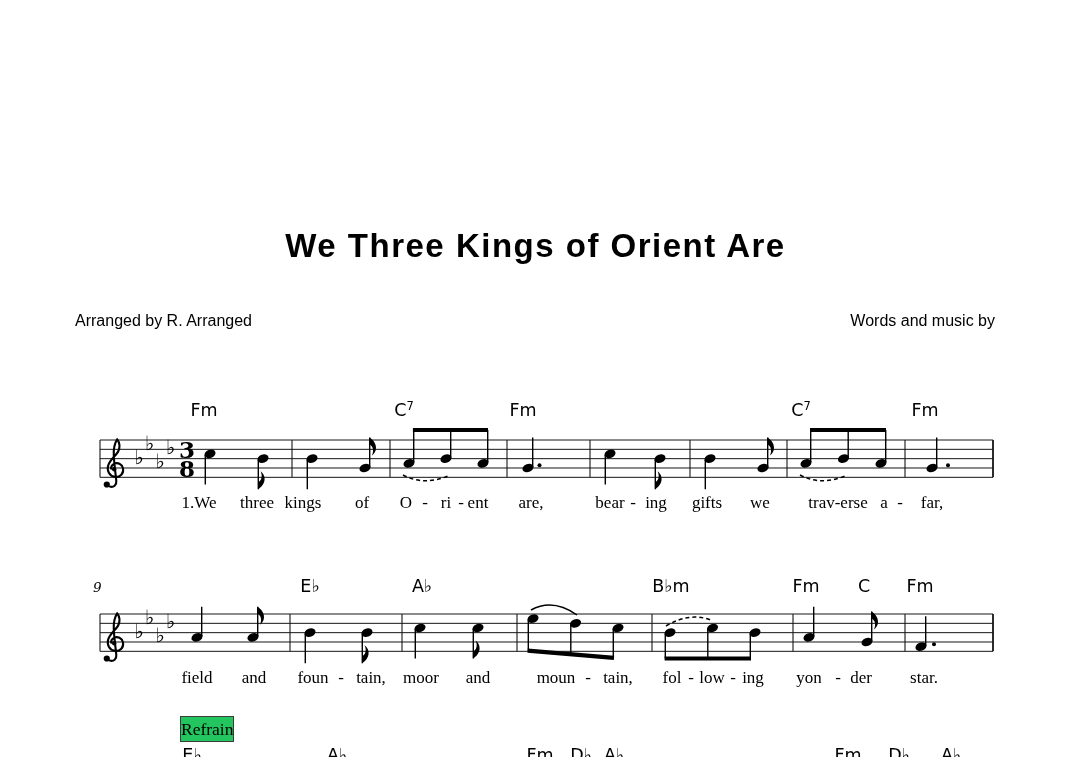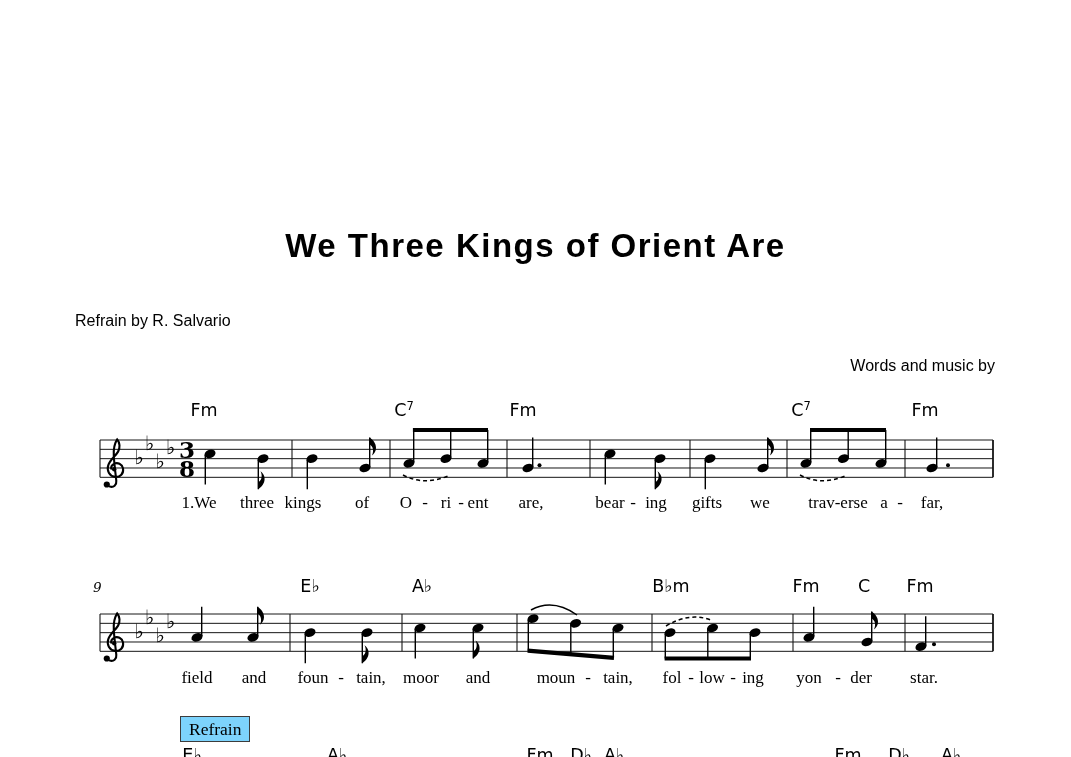--- a/index.html
+++ b/index.html
@@ -1,32 +1,32 @@
 <!DOCTYPE html>
 <html><head>
 <meta charset="utf-8">
 <style>
   html,body{margin:0;padding:0;background:#fff;}
   .page{position:relative;width:1071px;height:757px;background:#ffffff;overflow:hidden;
         font-family:"Liberation Sans",sans-serif;color:#000;}
   .title{position:absolute;left:0;top:227px;width:100%;text-align:center;
          font-size:33px;font-weight:bold;letter-spacing:1.5px;}
   .credit-left{position:absolute;left:75px;top:310px;font-size:16px;line-height:21px;}
-  .credit-right{position:absolute;right:76px;top:310px;font-size:16px;line-height:21.5px;text-align:right;margin-top:45px;}
+  .credit-right{position:absolute;right:76px;top:310px;font-size:16px;line-height:21.5px;text-align:right;}
   .refrain{position:absolute;left:180px;top:716px;border:1.2px solid #3c3c3c;
-           padding:0 8px;height:24px;line-height:24px;
-           font-family:"Liberation Serif",serif;font-size:17.5px;background:#7dd3fc;}
+           padding:0 0;height:24px;line-height:24px;
+           font-family:"Liberation Serif",serif;font-size:17.5px;background:#22c55e;}
   svg.score{position:absolute;left:0;top:0;}
 </style>
 </head>
 <body>
 
 <div class="page">
   <div class="title">We Three Kings of Orient Are</div>
-  <div class="credit-left">Refrain by R. Salvario</div>
+  <div class="credit-left">Arranged by R. Arranged</div>
   <div class="credit-right">
     <div>Words and music by</div>
   </div>
   <svg class="score" id="score-svg" width="1071" height="757" viewBox="0 0 1071 757">
       <g>
         <line x1="100" y1="440" x2="993" y2="440" stroke="#161616" stroke-width="1"></line>
         <line x1="100" y1="449.33" x2="993" y2="449.33" stroke="#161616" stroke-width="1"></line>
         <line x1="100" y1="458.66" x2="993" y2="458.66" stroke="#161616" stroke-width="1"></line>
         <line x1="100" y1="467.99" x2="993" y2="467.99" stroke="#161616" stroke-width="1"></line>
         <line x1="100" y1="477.32" x2="993" y2="477.32" stroke="#161616" stroke-width="1"></line>

